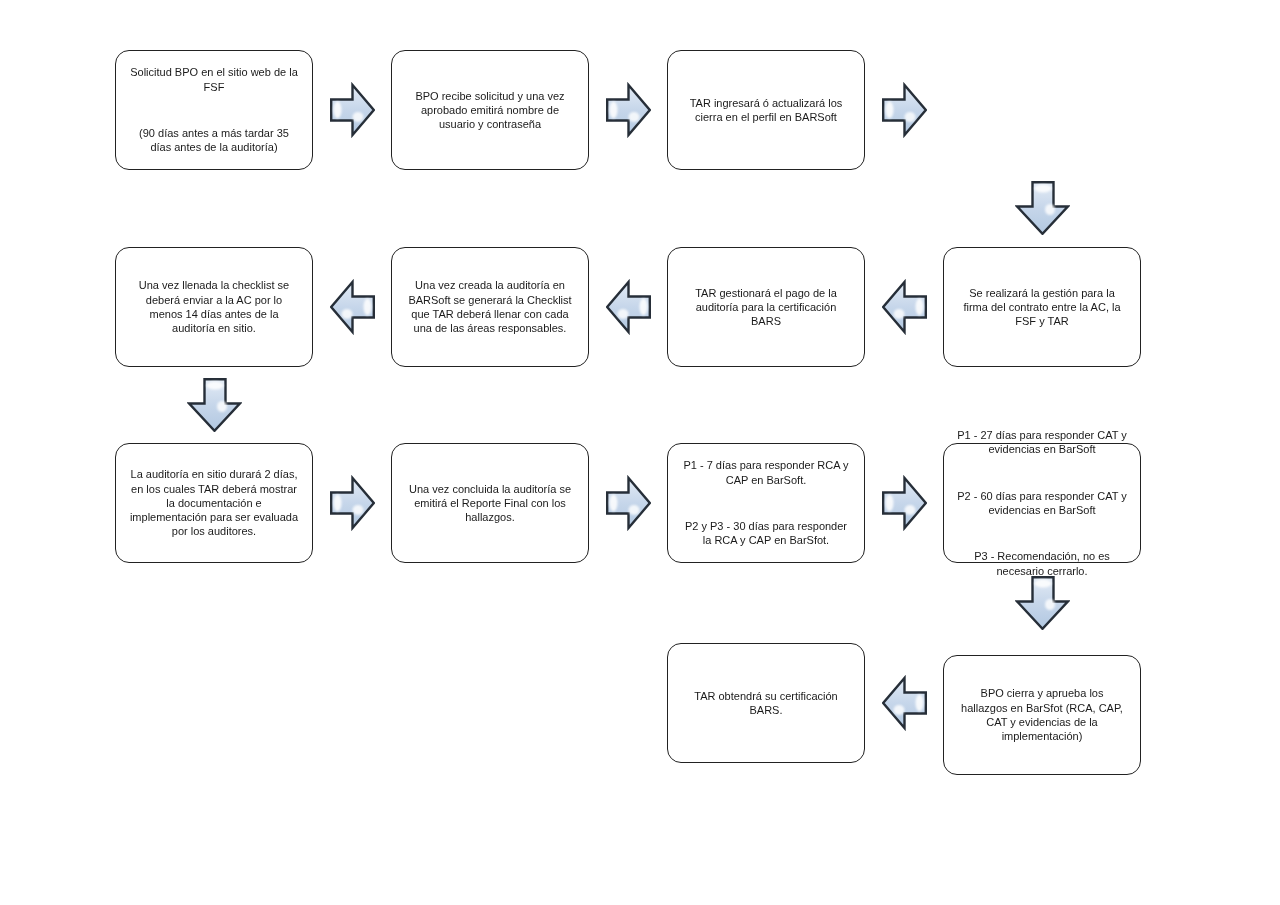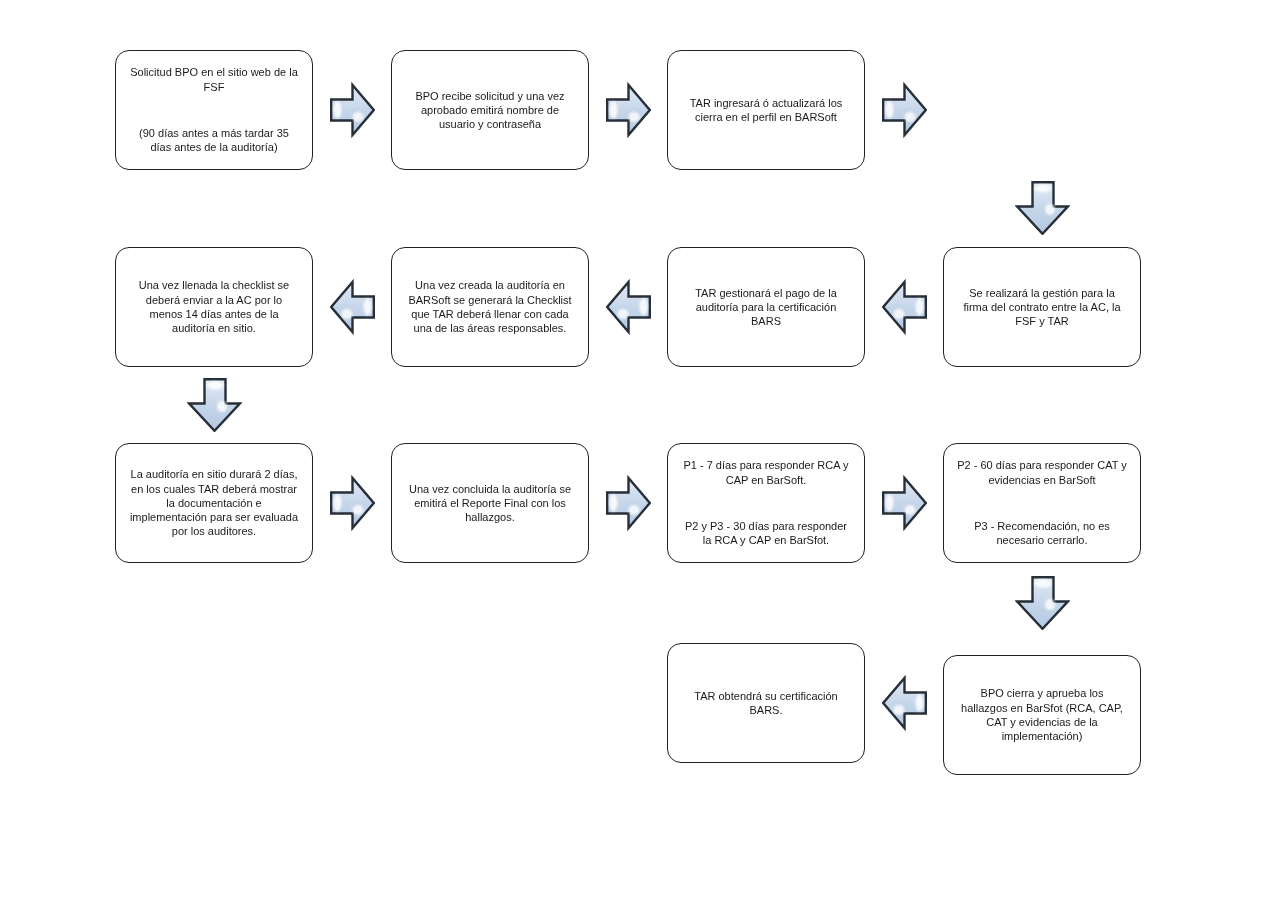--- a/index.html
+++ b/index.html
@@ -119,20 +119,21 @@
     <p>La auditoría en sitio durará 2 días, en los cuales TAR deberá mostrar la documentación e implementación para ser evaluada por los auditores.</p>
   </div>
   <div class="box" style="left:391px;top:443px">
     <p>Una vez concluida la auditoría se emitirá el Reporte Final con los hallazgos.</p>
   </div>
   <div class="box" style="left:667px;top:443px">
     <p>P1 - 7 días para responder RCA y CAP en BarSoft.</p>
     <p>P2 y P3 - 30 días para responder la RCA y CAP en BarSfot.</p>
   </div>
   <div class="box" style="left:943px;top:443px">
+    <p>P1 - 27 días para responder CAT y evidencias en BarSoft</p>
     <p>P2 - 60 días para responder CAT y evidencias en BarSoft</p>
     <p>P3 - Recomendación, no es necesario cerrarlo.</p>
   </div>
 
   <svg class="arr" style="left:330px;top:475px" width="45" height="56">
       <use href="#sym-arrow-right"></use>
     </svg>
   <svg class="arr" style="left:606px;top:475px" width="45" height="56">
       <use href="#sym-arrow-right"></use>
     </svg>

